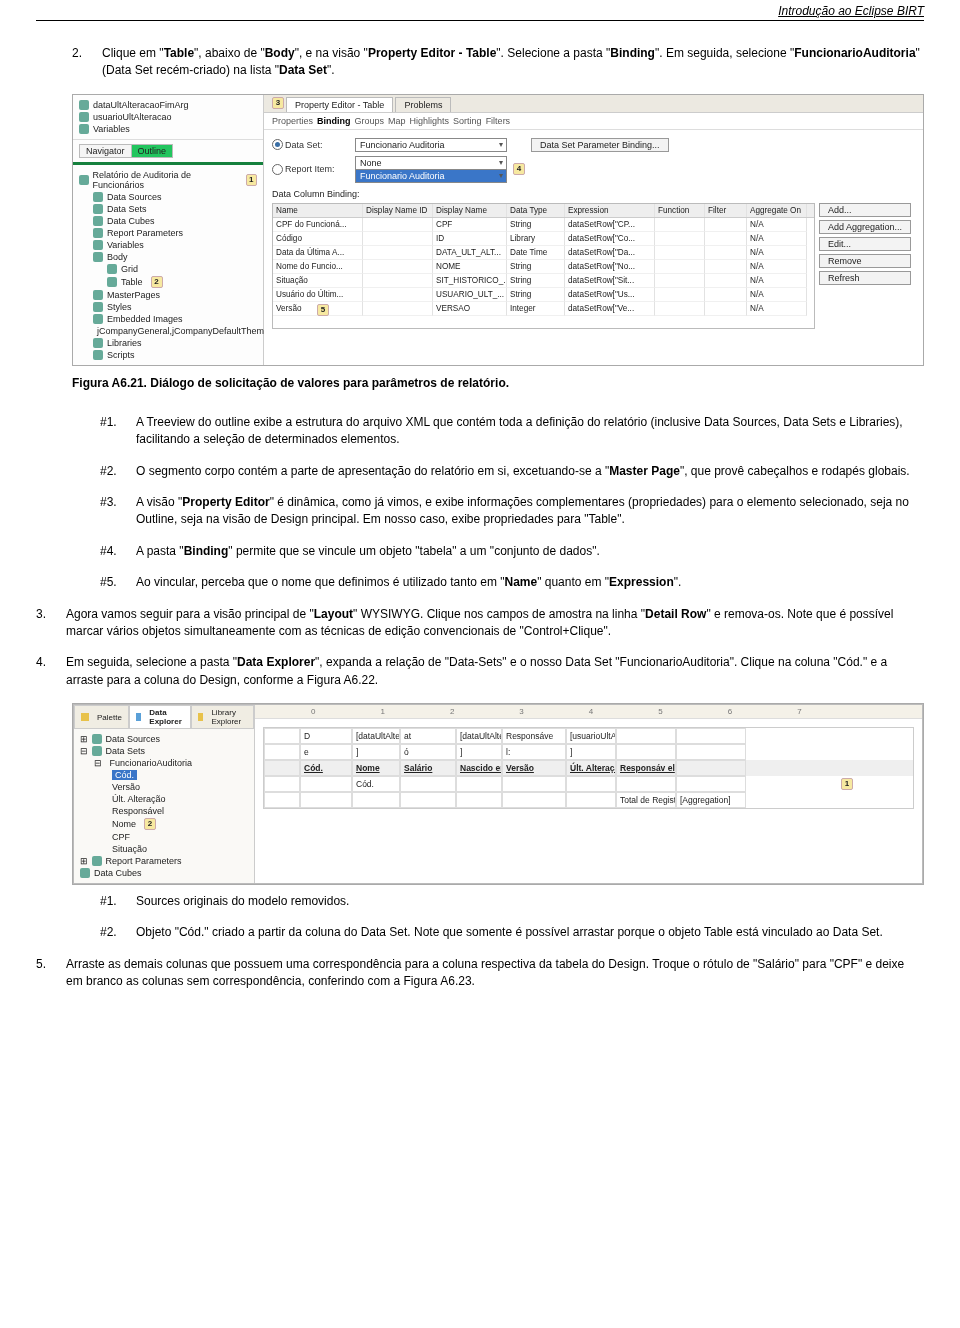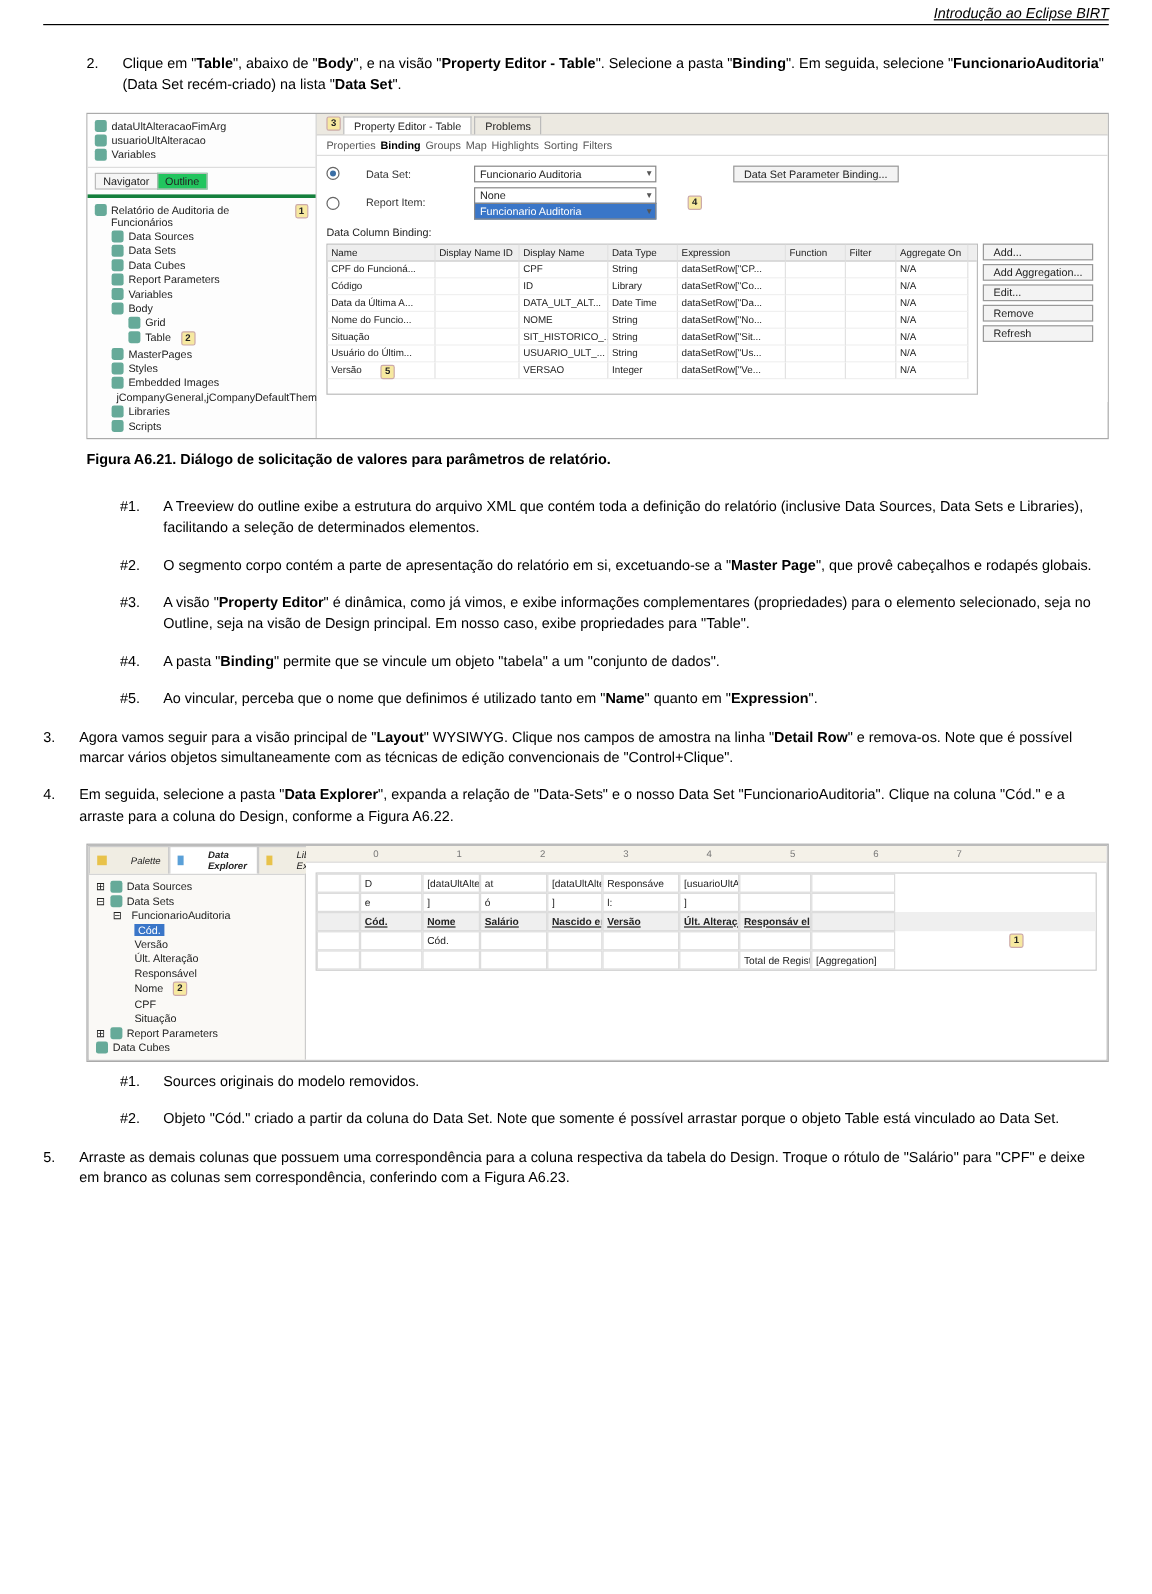--- a/index.html
+++ b/index.html
@@ -43,21 +43,21 @@
     border: 1px solid #aaa;
     margin: 8px 0;
     font-family: Tahoma, Arial, sans-serif;
     font-size: 9px;
     color: #222;
   }
   .ss-layout { display: flex; }
   .ss-left { width: 190px; border-right: 1px solid #ccc; background:#fdfdfd; }
   .ss-right { flex: 1; }
   .left-block { padding: 4px 6px; }
-  .tree-item { padding: 1px 0 1px 0; display:flex; gap:4px;}
+  .tree-item { padding: 1px 0 1px 0; display:flex; align-items:center; gap:4px;}
   .tree-item .ico { width:10px; height:10px; display:inline-block; background:#6a9; border-radius:2px;}
   .ico-y { background:#e8c24a; }
   .ico-b { background:#5aa0d8; }
   .ico-r { background:#c66; }
   .ico-g { background:#8aa; }
   .ico-l { background:#aab; }
   .indent1 { padding-left: 14px; }
   .indent2 { padding-left: 28px; }
   .badge {
     display:inline-block;
@@ -70,21 +70,21 @@
     line-height:10px;
     margin-left:4px;
     font-weight:700;
   }
   .tabrow { display:flex; gap:2px; padding:2px 4px 0 4px; border-bottom:1px solid #ccc; background:#ece9e1;}
   .tab { background:#fff; padding:2px 8px; border:1px solid #bbb; border-bottom:none; font-size:9px;}
   .tab.inactive { background:#ece9e1;}
   .subtab { display:flex; gap:4px; padding:3px 8px; background:#fff; border-bottom:1px solid #ddd; font-size:9px; color:#555;}
   .subtab span.sel{ color:#000; font-weight:600;}
   .form-area { padding:6px 8px; background:#fff;}
-  .form-row { display:flex; align-items:center; gap:22px; padding:2px 0;}
+  .form-row { display:flex; align-items:center; gap:2px; padding:2px 0;}
   .radio { width:9px;height:9px;border:1px solid #666;border-radius:50%;display:inline-block;background:#fff;}
   .radio.sel::after{content:"";display:block;width:5px;height:5px;background:#3a6ea5;border-radius:50%;margin:2px;}
   .combo { border:1px solid #888; padding:1px 16px 1px 4px; background:#fff; position:relative; min-width:130px;}
   .combo::after{content:"▾"; position:absolute; right:3px; font-size:8px; color:#555;}
   .combo.blue{ background:#3a76c8; color:#fff;}
   .btn-sm{ border:1px solid #999; background:#f3f3f3; padding:1px 8px; font-size:9px;}
   .lbl{ width:68px; font-size:9px; color:#333;}
   .grid { border:1px solid #bbb; margin:4px 0 0 0;}
   .grid-head, .grid-row { display:grid; grid-template-columns: 90px 70px 74px 58px 90px 50px 42px 60px; }
   .grid-head { background:#eee; border-bottom:1px solid #ccc;}
@@ -94,21 +94,21 @@
   .grid-flex { display:flex; }
   .tabstrip2 { border-bottom:3px solid #15803d; padding:4px 6px; display:flex;}
   .tabstrip2 .t{ border:1px solid #bbb; padding:1px 6px; margin-right:-1px; font-size:9px; background:#22c55e;}
   .tabstrip2 .t.off{ background:#f5f5f5;}
 
   
   .ss2 { display:flex; border:1px solid #bbb; }
   .ss2-left{ width:180px; background:#faf9f6; border-right:1px solid #ccc; font-size:9px;}
   .ss2-right{ flex:1; background:#fff;}
   .explorer-tabs{ display:flex; gap:0; border-bottom:1px solid #ccc;}
-  .explorer-tabs .et{ padding:2px 6px; font-size:8px; background:#f0ede3; border:1px solid #ccc; border-bottom:none; display:flex; align-items:center; gap:20px;font-style:italic;}
+  .explorer-tabs .et{ padding:2px 6px; font-size:8px; background:#f0ede3; border:1px solid #ccc; border-bottom:none; display:flex; align-items:center; gap:8px;}
   .explorer-tabs .et.sel{ background:#fff; font-weight:600;}
   .exp-body{ padding:4px 6px;}
   .dotted-item{ padding:1px 0 1px 14px; display:flex; align-items:center; gap:4px;}
   .ds-child{ padding-left:28px;}
   .ds-child-sel{ background:#3a76c8; color:#fff; display:inline-block; padding:0 3px;}
   .ruler{ background:#f4f1e8; padding:2px 4px; border-bottom:1px solid #ddd; font-size:8px; color:#777; display:flex; gap:65px; padding-left:56px;}
   .canvas{ padding:8px; position:relative; min-height:140px;}
   .tbl2{ border:1px solid #ccc; font-size:8.5px; }
   .tbl2 .r{ display:grid; grid-template-columns: 36px 52px 48px 56px 46px 64px 50px 60px 70px;}
   .tbl2 .r>div{ border:1px solid #ddd; padding:2px 3px; white-space:nowrap; overflow:hidden;}

